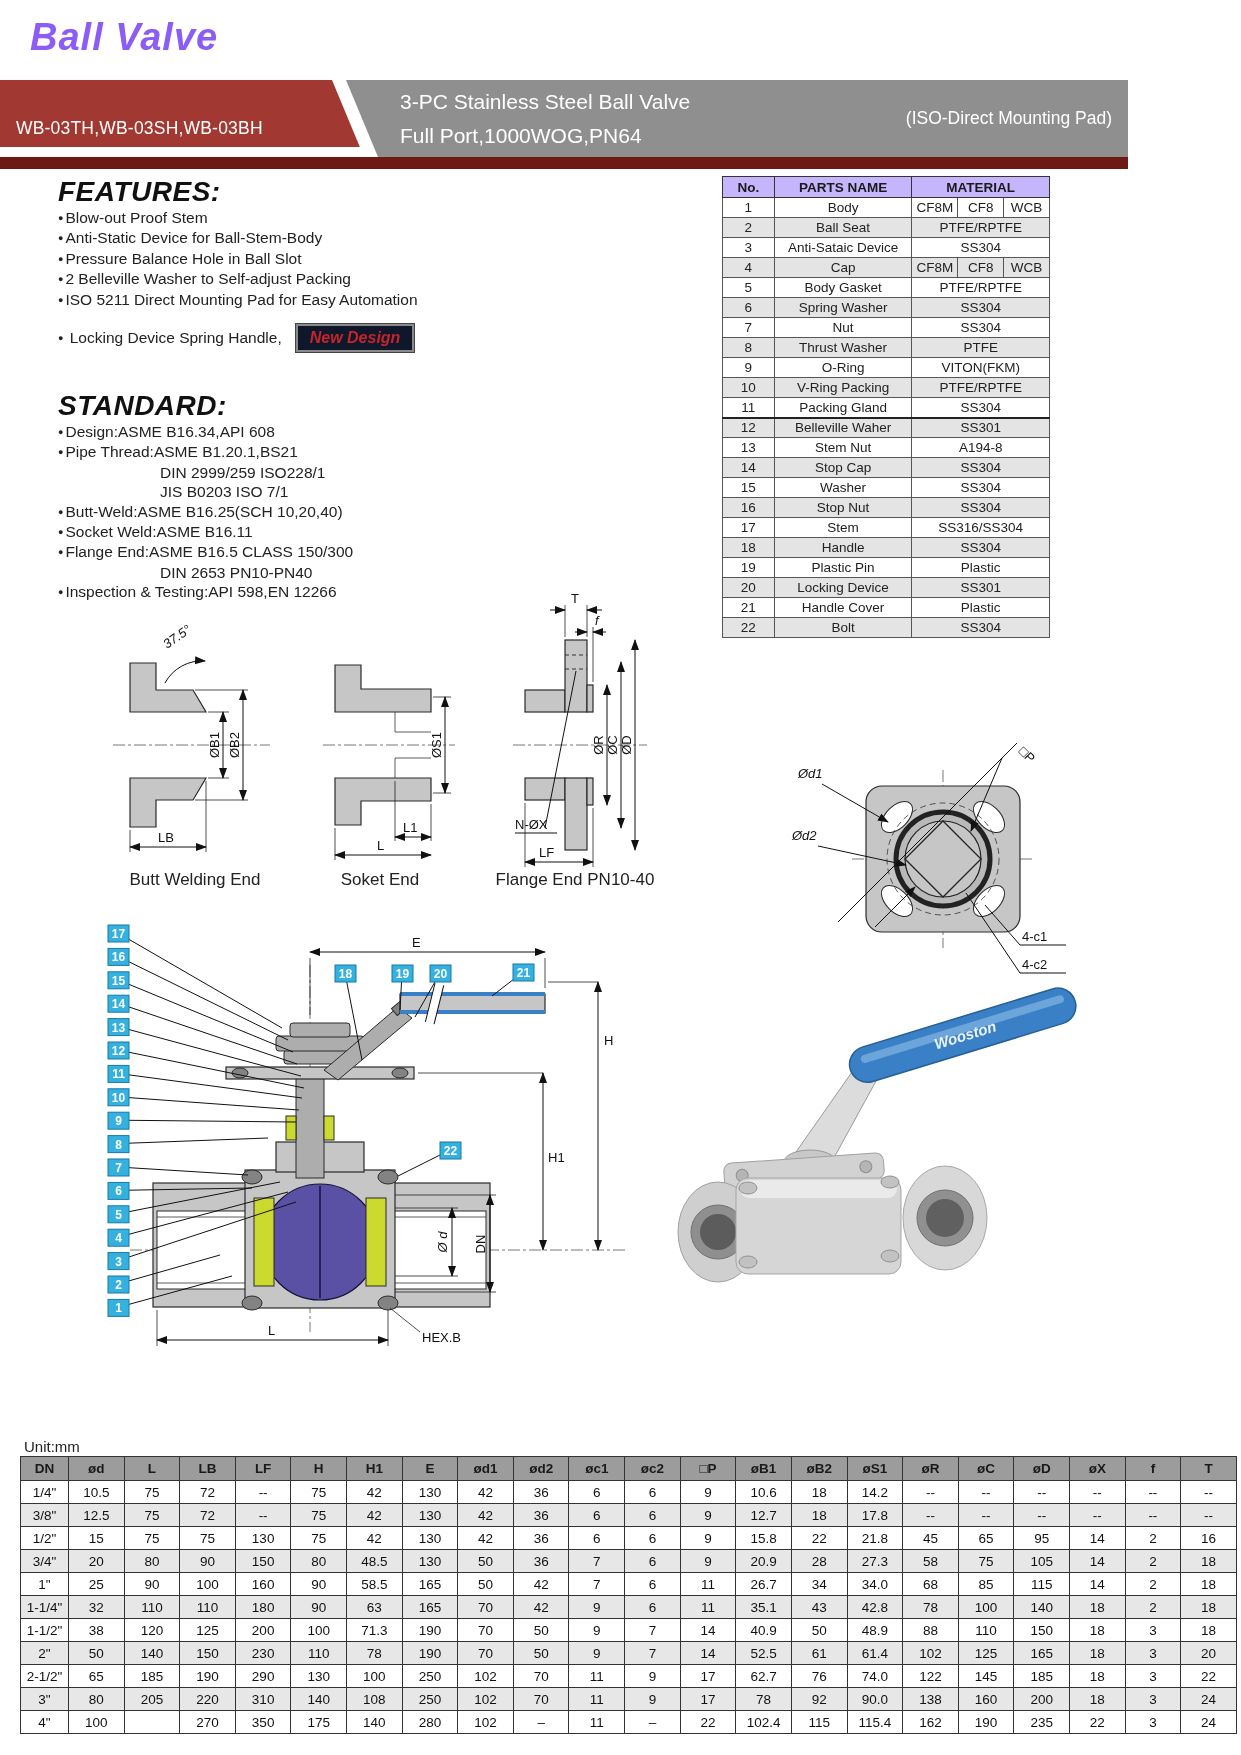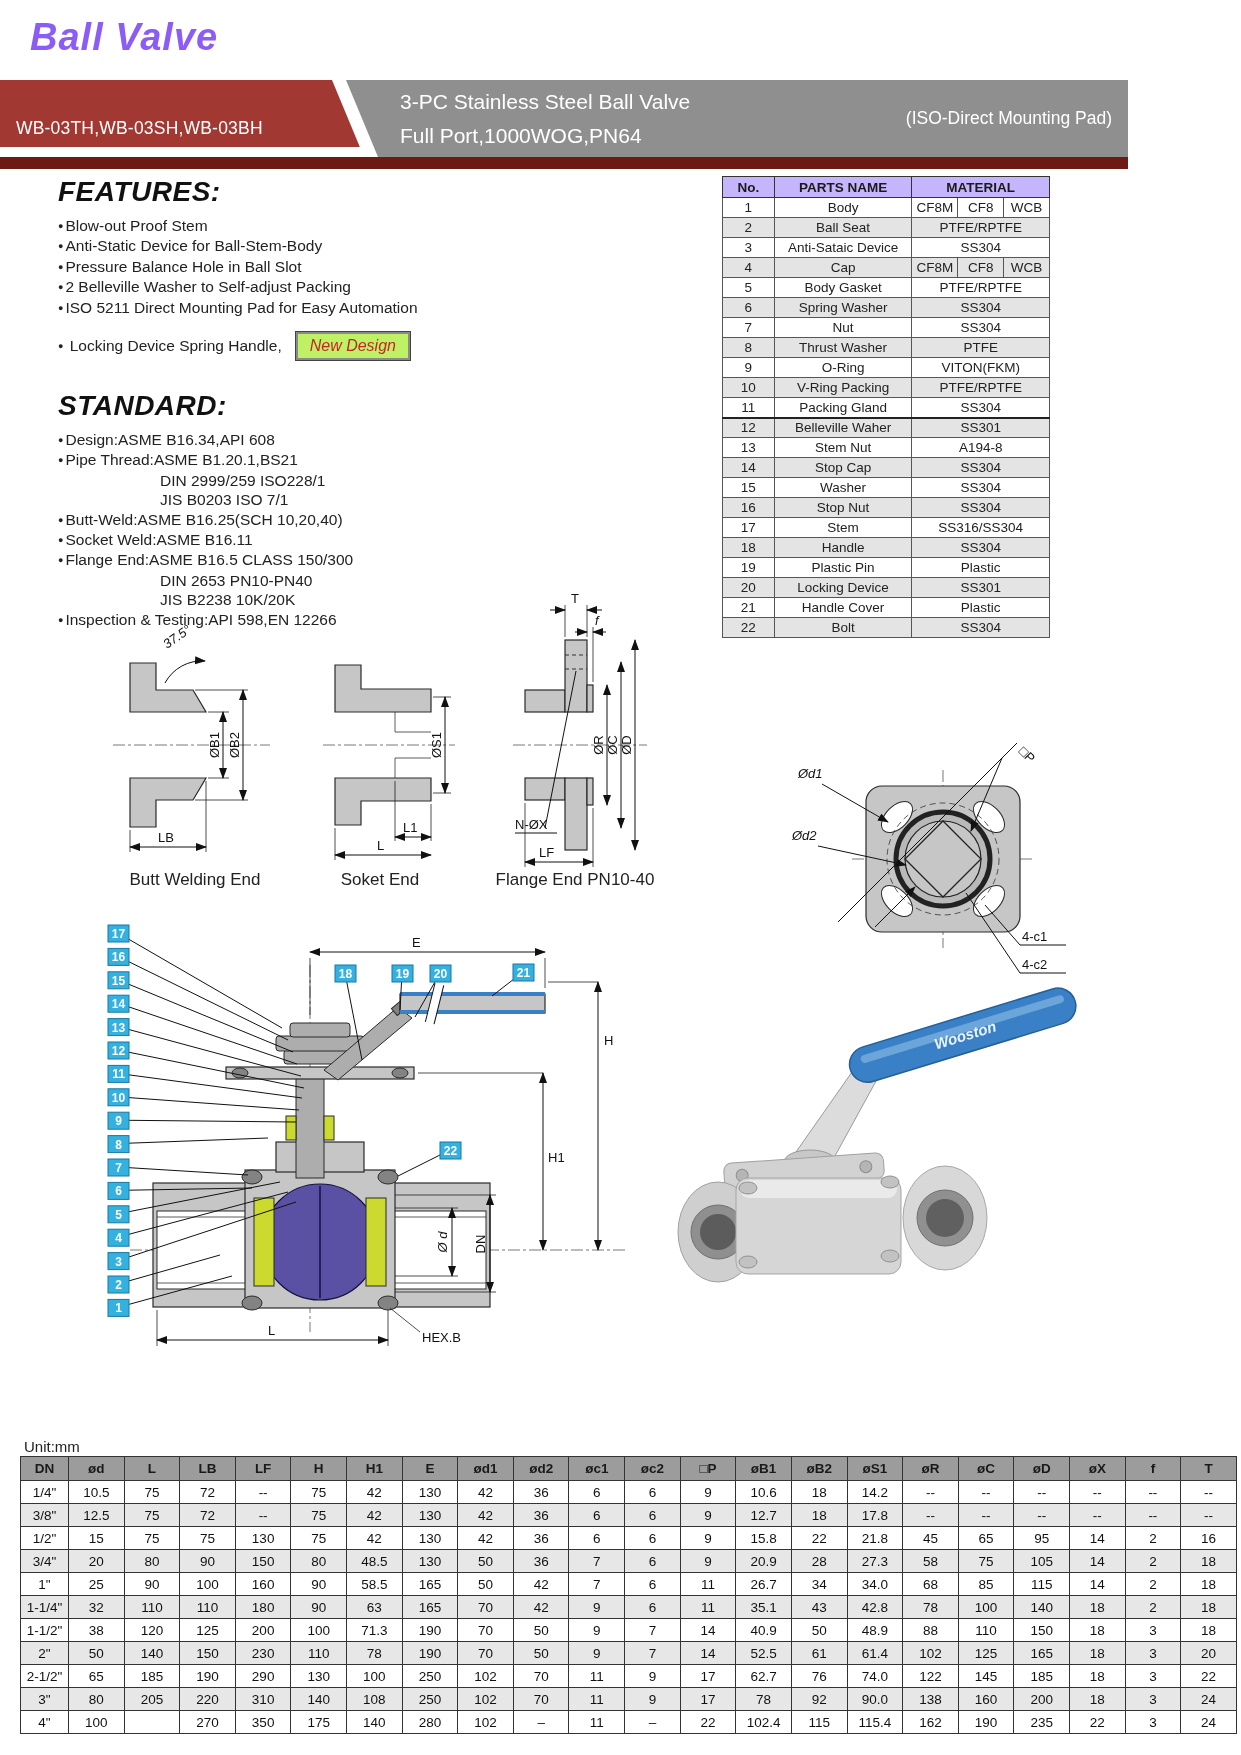--- a/index.html
+++ b/index.html
@@ -11,26 +11,26 @@
 .banner-red{left:0;top:80px;width:380px;height:67px;background:var(--red);clip-path:polygon(0 0,332px 0,364px 77px,0 77px)}
 .banner-red .models{position:absolute;left:16px;bottom:8px;color:#fff;font-size:17.5px;letter-spacing:.2px}
 .banner-gray{left:0;top:80px;width:1128px;height:77px;background:var(--gray);clip-path:polygon(346px 0,1128px 0,1128px 77px,378px 77px)}
 .banner-gray .l1{position:absolute;left:400px;top:10px;color:#fff;font-size:21px}
 .banner-gray .l2{position:absolute;left:400px;top:44px;color:#fff;font-size:21px}
 .banner-gray .note{position:absolute;right:16px;top:28px;color:#fff;font-size:17.5px}
 .banner-strip{left:0;top:157px;width:1128px;height:12px;background:var(--maroon)}
 
 .sec{width:470px}
 .sec-h{font-size:28px;font-weight:bold;font-style:italic;letter-spacing:.5px;color:#111}
-.blist{margin-top:8px}
+.blist{margin-top:0}
 .bline{font-size:15.5px;line-height:19.4px;color:#222;white-space:nowrap}
 .bline:not(.sub)::before{content:"●";font-size:9px;vertical-align:2px;margin-right:2px}
 .bline.sub{padding-left:102px}
 .lockrow{margin-top:14px}
-.badge{display:inline-block;margin-left:14px;padding:2px 12px 3px;background:#bef264;border:2px solid #8a8a8a;outline:1px solid #444;color:#c4252b;font-weight:normal;font-style:italic;font-size:16px}
+.badge{display:inline-block;margin-left:14px;padding:2px 12px 3px;background:#0f172a;border:2px solid #8a8a8a;outline:1px solid #444;color:#c4252b;font-weight:bold;font-style:italic;font-size:16px}
 
 table{border-collapse:collapse}
 .parts{width:328px;font-size:13.5px}
 .parts th{background:#c4b5fd;border:1px solid #333;font-weight:bold;height:21px;color:#1a1a1a}
 .parts td{border:1px solid #555;text-align:center;height:20px;color:#222}
 .parts tr:nth-child(even) td{background:#e4e4e4}
 .parts tr.sep td{border-top:2px solid #222}
 
 .unitlbl{font-size:15px;color:#222}
 .dims{width:1217px;font-size:13.5px;table-layout:fixed}
@@ -92,21 +92,20 @@
   <div class="sec-h">STANDARD:</div>
   <div class="blist">
       <div class="bline">Design:ASME B16.34,API 608</div>
       <div class="bline">Pipe Thread:ASME B1.20.1,BS21</div>
       <div class="bline sub">DIN 2999/259 ISO228/1</div>
       <div class="bline sub">JIS B0203 ISO 7/1</div>
       <div class="bline">Butt-Weld:ASME B16.25(SCH 10,20,40)</div>
       <div class="bline">Socket Weld:ASME B16.11</div>
       <div class="bline">Flange End:ASME B16.5 CLASS 150/300</div>
       <div class="bline sub">DIN 2653  PN10-PN40</div>
-      <div class="bline sub">JIS B2238 10K/20K</div>
       <div class="bline">Inspection &amp; Testing:API 598,EN 12266</div>
     </div>
 </div>
 
 <table class="abs parts" style="left:722px;top:176px">
   <thead>
     <tr>
       <th style="width:48px">No.</th>
       <th style="width:128px">PARTS NAME</th>
       <th colspan="3">MATERIAL</th>

